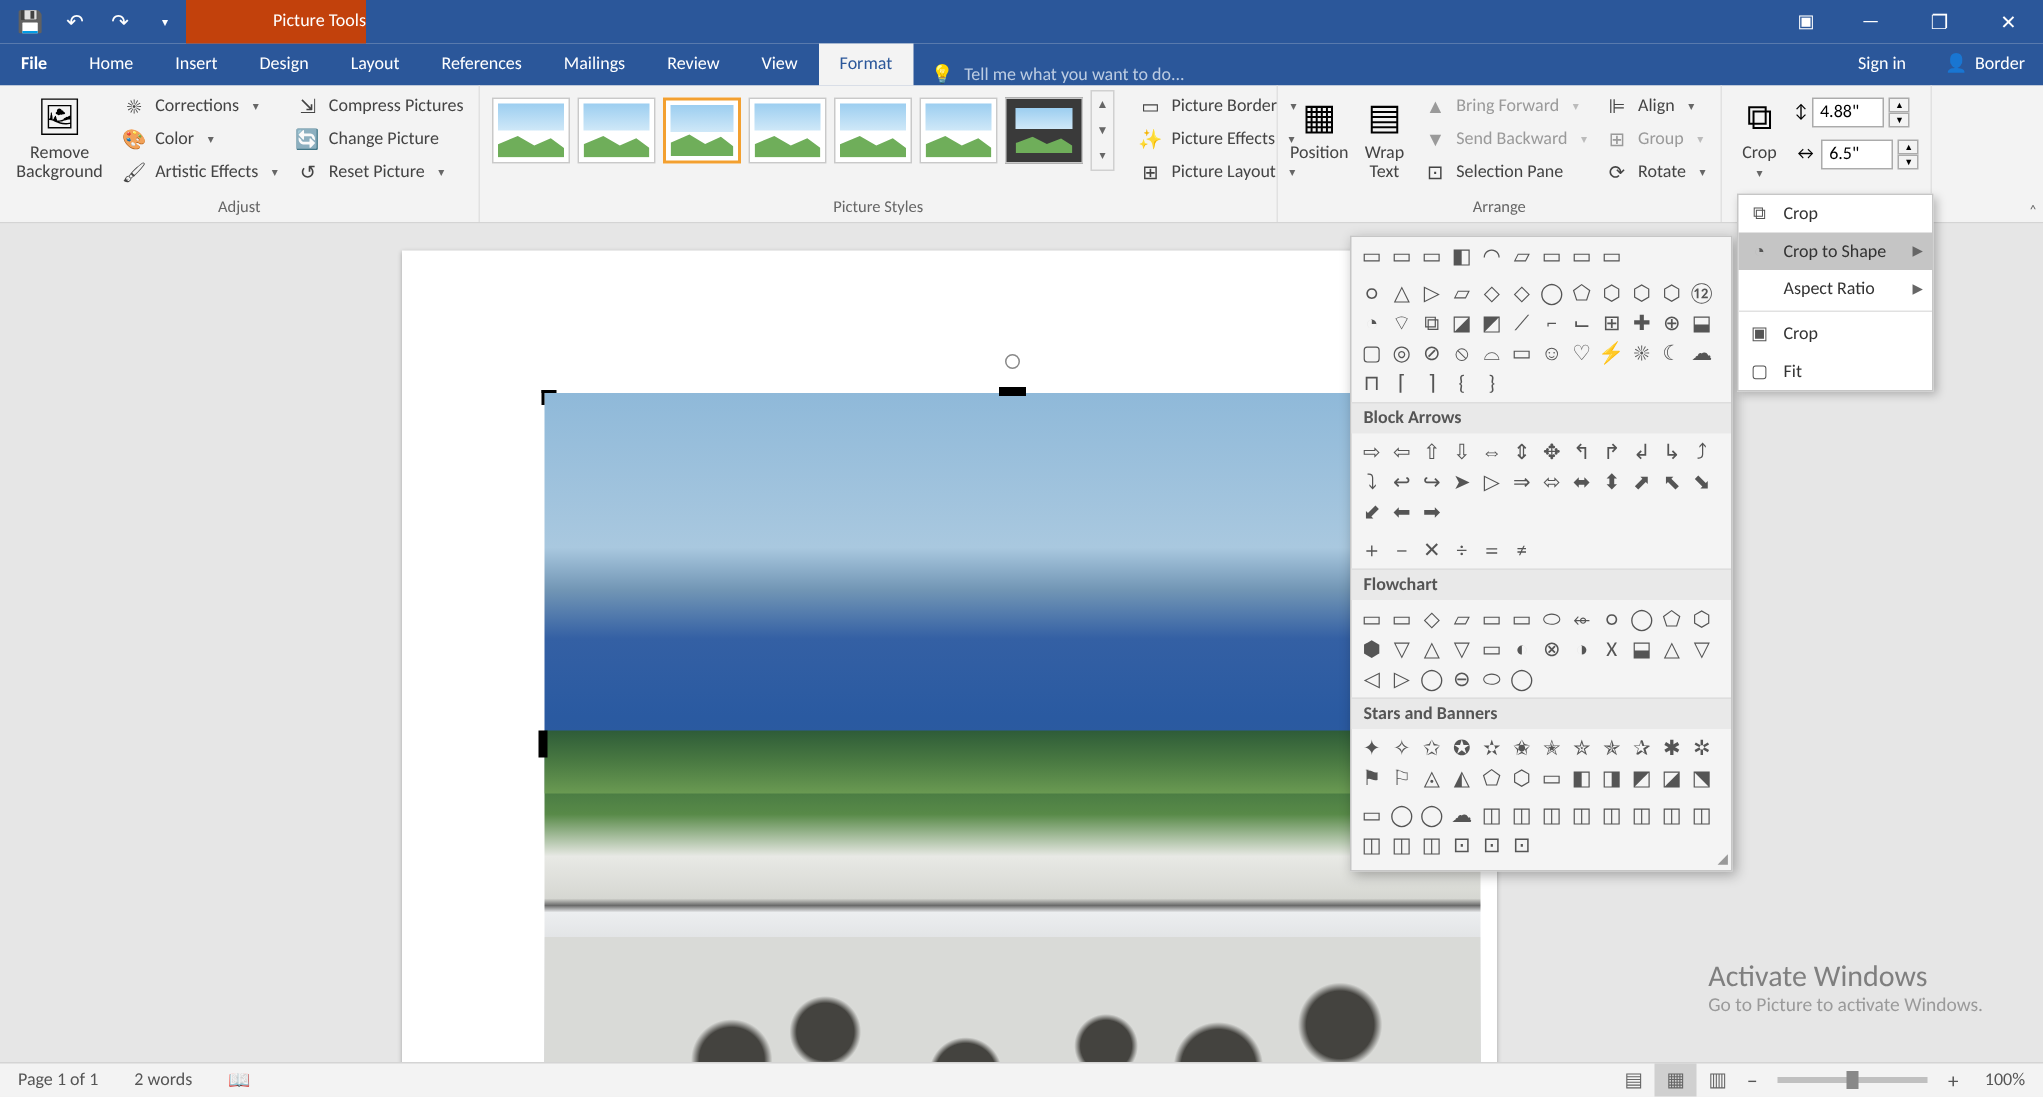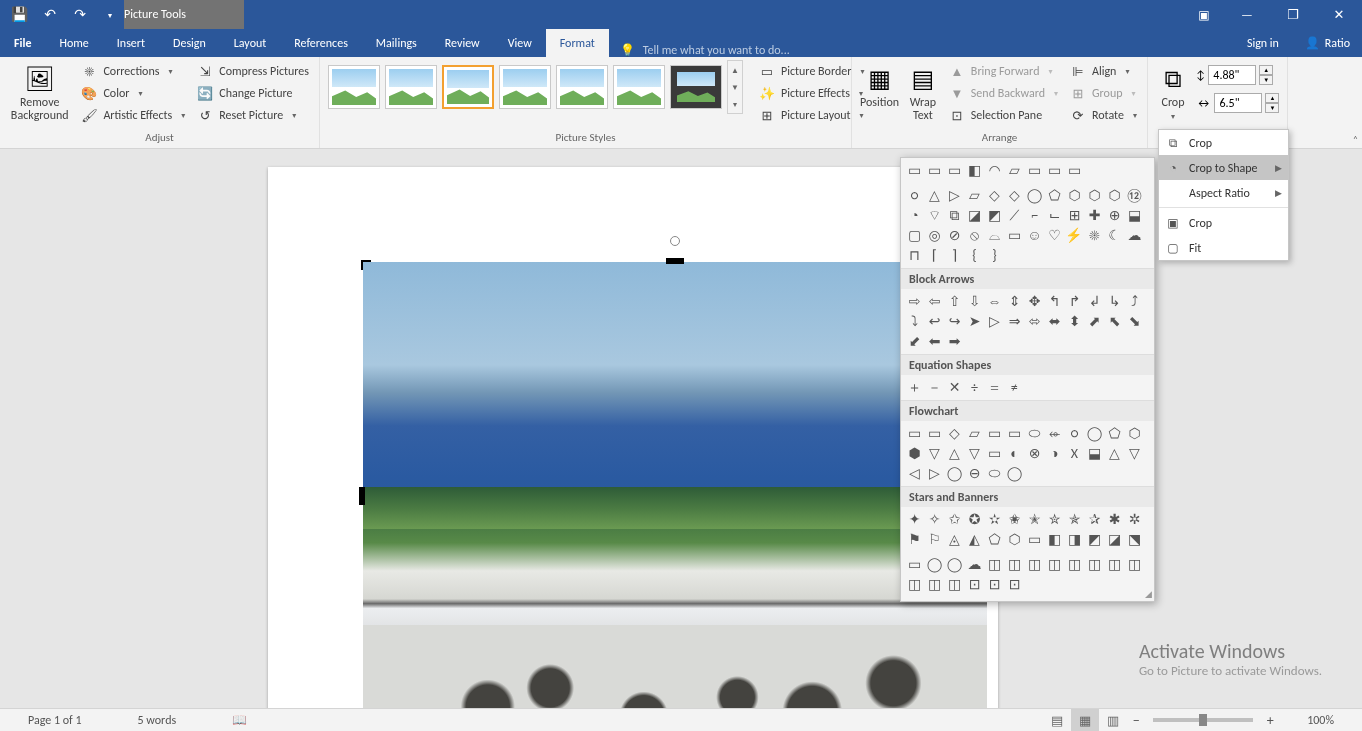--- a/index.html
+++ b/index.html
@@ -3,21 +3,21 @@
 <meta charset="utf-8">
 <style>
 * { margin:0; padding:0; box-sizing:border-box; font-family:"Segoe UI","Calibri",sans-serif; font-size:12px; user-select:none; }
 body { width:1362px; height:731px; background:#e6e6e6; overflow:hidden; position:relative; }
 
 
 .titlebar { height:29px; background:#2b579a; display:flex; align-items:center; color:#fff; }
 .qat { display:flex; align-items:center; gap:2px; padding-left:6px; }
 .qat .qbtn { width:28px; height:24px; display:flex; align-items:center; justify-content:center; color:#fff; font-size:14px; }
 .title-center { flex:1; text-align:center; font-size:12px; }
-.title-picture { width:120px; text-align:left; font-size:12px; background:#737373; height:29px; line-height:29px; }
+.title-picture { width:120px; text-align:right; font-size:12px; background:#c2410c; height:29px; line-height:29px; }
 .title-spacer { flex:1; }
 .winbtns { display:flex; }
 .winbtn { width:46px; height:29px; display:flex; align-items:center; justify-content:center; font-size:13px; }
 .ribbon-opts{width:40px;height:29px;display:flex;align-items:center;justify-content:center;}
 
 
 .tabs { height:28px; background:#2b579a; display:flex; align-items:flex-end; color:#fff; font-size:13px; }
 .tab { padding:0 14px; height:28px; line-height:28px; cursor:pointer; }
 .tab.file { font-weight:bold; }
 .tab.active { background:#f3f3f3; color:#2b579a; }
@@ -95,21 +95,21 @@
 
 .shapes-fly{position:absolute;left:900px;top:157px;width:255px;background:#f4f4f4;border:1px solid #c6c6c6;box-shadow:2px 2px 8px rgba(0,0,0,.3);z-index:25;padding-bottom:4px;}
 .shapes-fly .cat{background:#e9e9e9;color:#555;font-size:12px;font-weight:600;padding:3px 8px;border-top:1px solid #ddd;}
 .shapes-fly .cat:first-child{border-top:none;}
 .shapes-fly .grid{display:flex;flex-wrap:wrap;padding:3px 4px;gap:1px;}
 .shapes-fly .sh{width:19px;height:19px;display:flex;align-items:center;justify-content:center;font-size:14px;color:#555;cursor:pointer;line-height:1;}
 .shapes-fly .resize-grip{position:absolute;right:2px;bottom:2px;font-size:9px;color:#999;}
 
 
 .status{position:absolute;left:0;right:0;bottom:0;height:23px;background:#f3f3f3;border-top:1px solid #d4d4d4;display:flex;align-items:center;font-size:12px;color:#555;}
-.status .sitem{padding:0 28px;}
+.status .sitem{padding:0 12px;}
 .status .sp{flex:1;}
 .status .vbtn{width:28px;height:23px;display:flex;align-items:center;justify-content:center;font-size:13px;color:#666;}
 .status .vbtn.on{background:#d0d0d0;}
 .zoom-slider{width:100px;height:4px;background:#c0c0c0;margin:0 8px;position:relative;}
 .zoom-slider .knob{position:absolute;left:50%;top:-4px;width:8px;height:12px;background:#888;transform:translateX(-50%);}
 .zbtn{width:18px;text-align:center;font-size:14px;}
 
 
 .watermark{position:absolute;right:40px;bottom:30px;text-align:left;color:#8a8a8a;z-index:5;}
 .watermark .l1{font-size:20px;color:#7f7f7f;}
@@ -146,21 +146,21 @@
   <div class="tab">Review</div>
   <div class="tab">View</div>
   <div class="tab active">Format</div>
   <div class="tellme">
     <span class="bulb">💡</span>
     <span>Tell me what you want to do...</span>
   </div>
   <div class="signin">Sign in</div>
   <div class="share">
     <span>👤</span>
-    <span>Ratio</span>
+    <span>Border</span>
   </div>
 </div>
 
 <div class="ribbon">
 
   <div class="group" style="width:320px;">
     <div class="group-body">
       <div class="bigbtn" style="width:70px;">
         <div class="ic">🖼</div>
         <div class="lbl">Remove Background</div>
@@ -428,21 +428,20 @@
       <div class="sh">⬄</div>
       <div class="sh">⬌</div>
       <div class="sh">⬍</div>
       <div class="sh">⬈</div>
       <div class="sh">⬉</div>
       <div class="sh">⬊</div>
       <div class="sh">⬋</div>
       <div class="sh">⬅</div>
       <div class="sh">➡</div>
     </div>
-  <div class="cat">Equation Shapes</div>
   <div class="grid" id="grid-eq">
       <div class="sh">＋</div>
       <div class="sh">－</div>
       <div class="sh">✕</div>
       <div class="sh">÷</div>
       <div class="sh">＝</div>
       <div class="sh">≠</div>
     </div>
   <div class="cat">Flowchart</div>
   <div class="grid" id="grid-flow">
@@ -539,21 +538,21 @@
     </div>
   </div>
   <div class="watermark">
     <div class="l1">Activate Windows</div>
     <div class="l2">Go to Picture to activate Windows.</div>
   </div>
 </div>
 
 <div class="status">
   <div class="sitem">Page 1 of 1</div>
-  <div class="sitem">5 words</div>
+  <div class="sitem">2 words</div>
   <div class="sitem">📖</div>
   <div class="sp"></div>
   <div class="vbtn">▤</div>
   <div class="vbtn on">▦</div>
   <div class="vbtn">▥</div>
   <div class="zbtn">−</div>
   <div class="zoom-slider">
       <div class="knob"></div>
     </div>
   <div class="zbtn">+</div>

